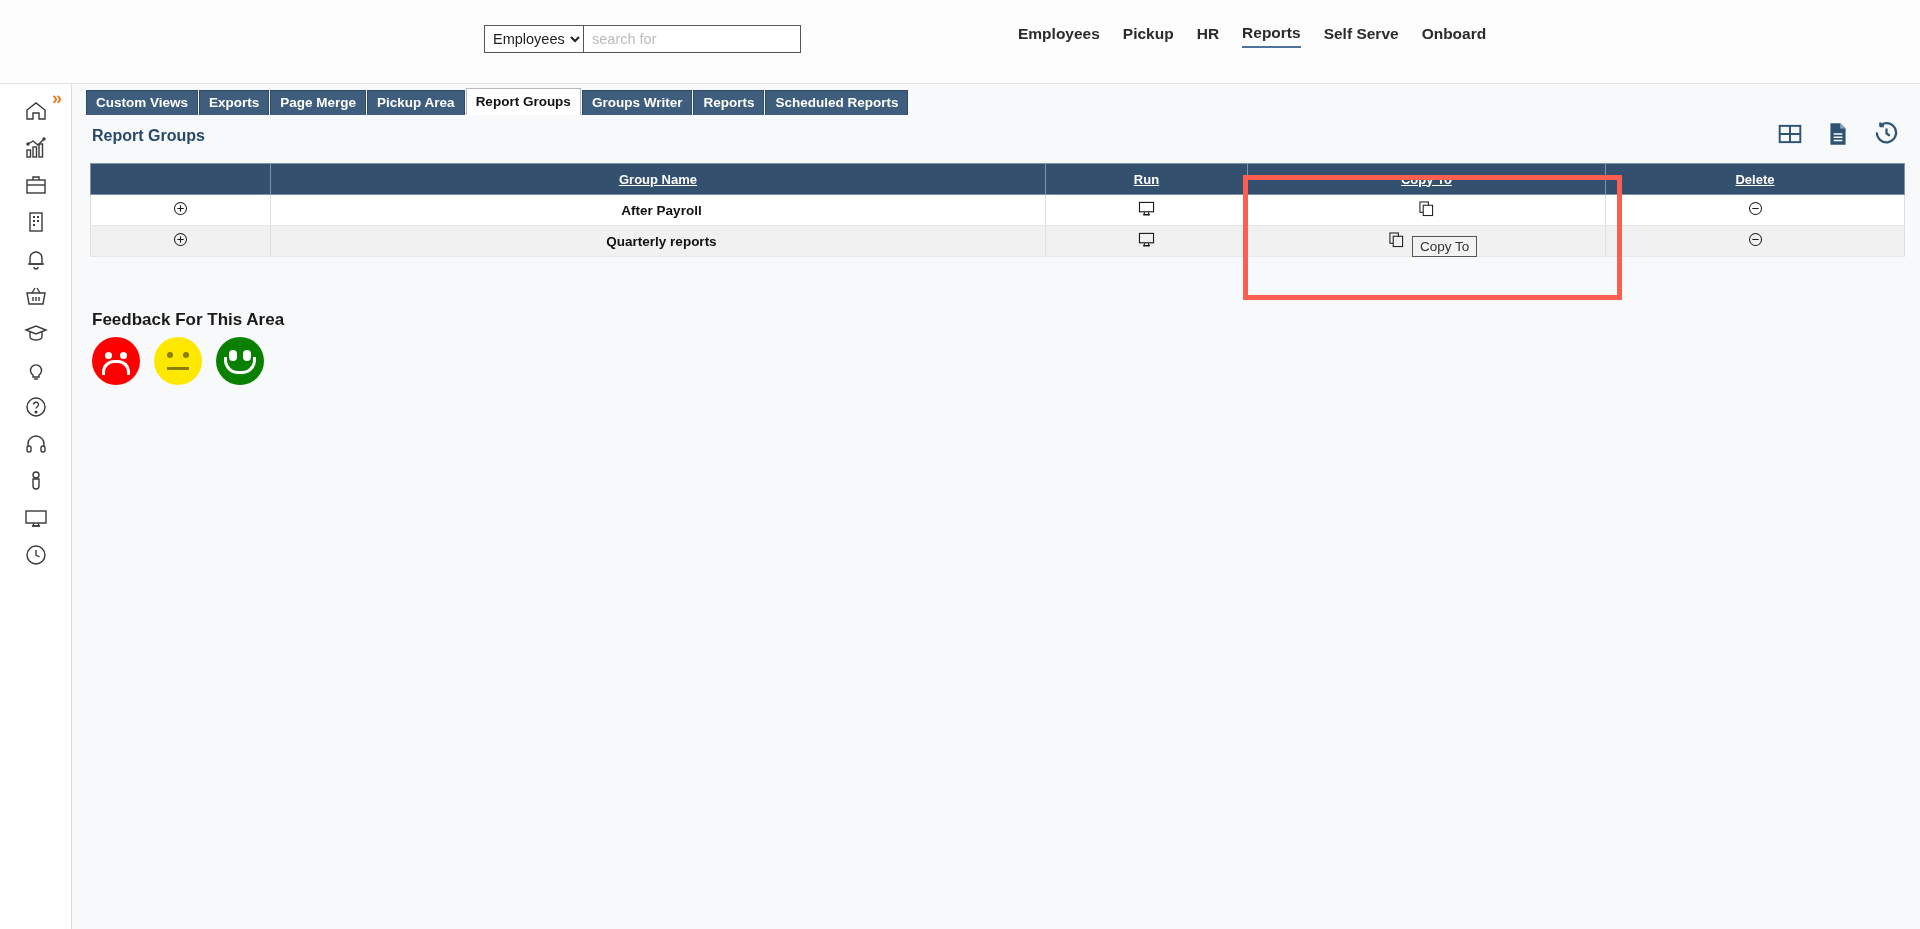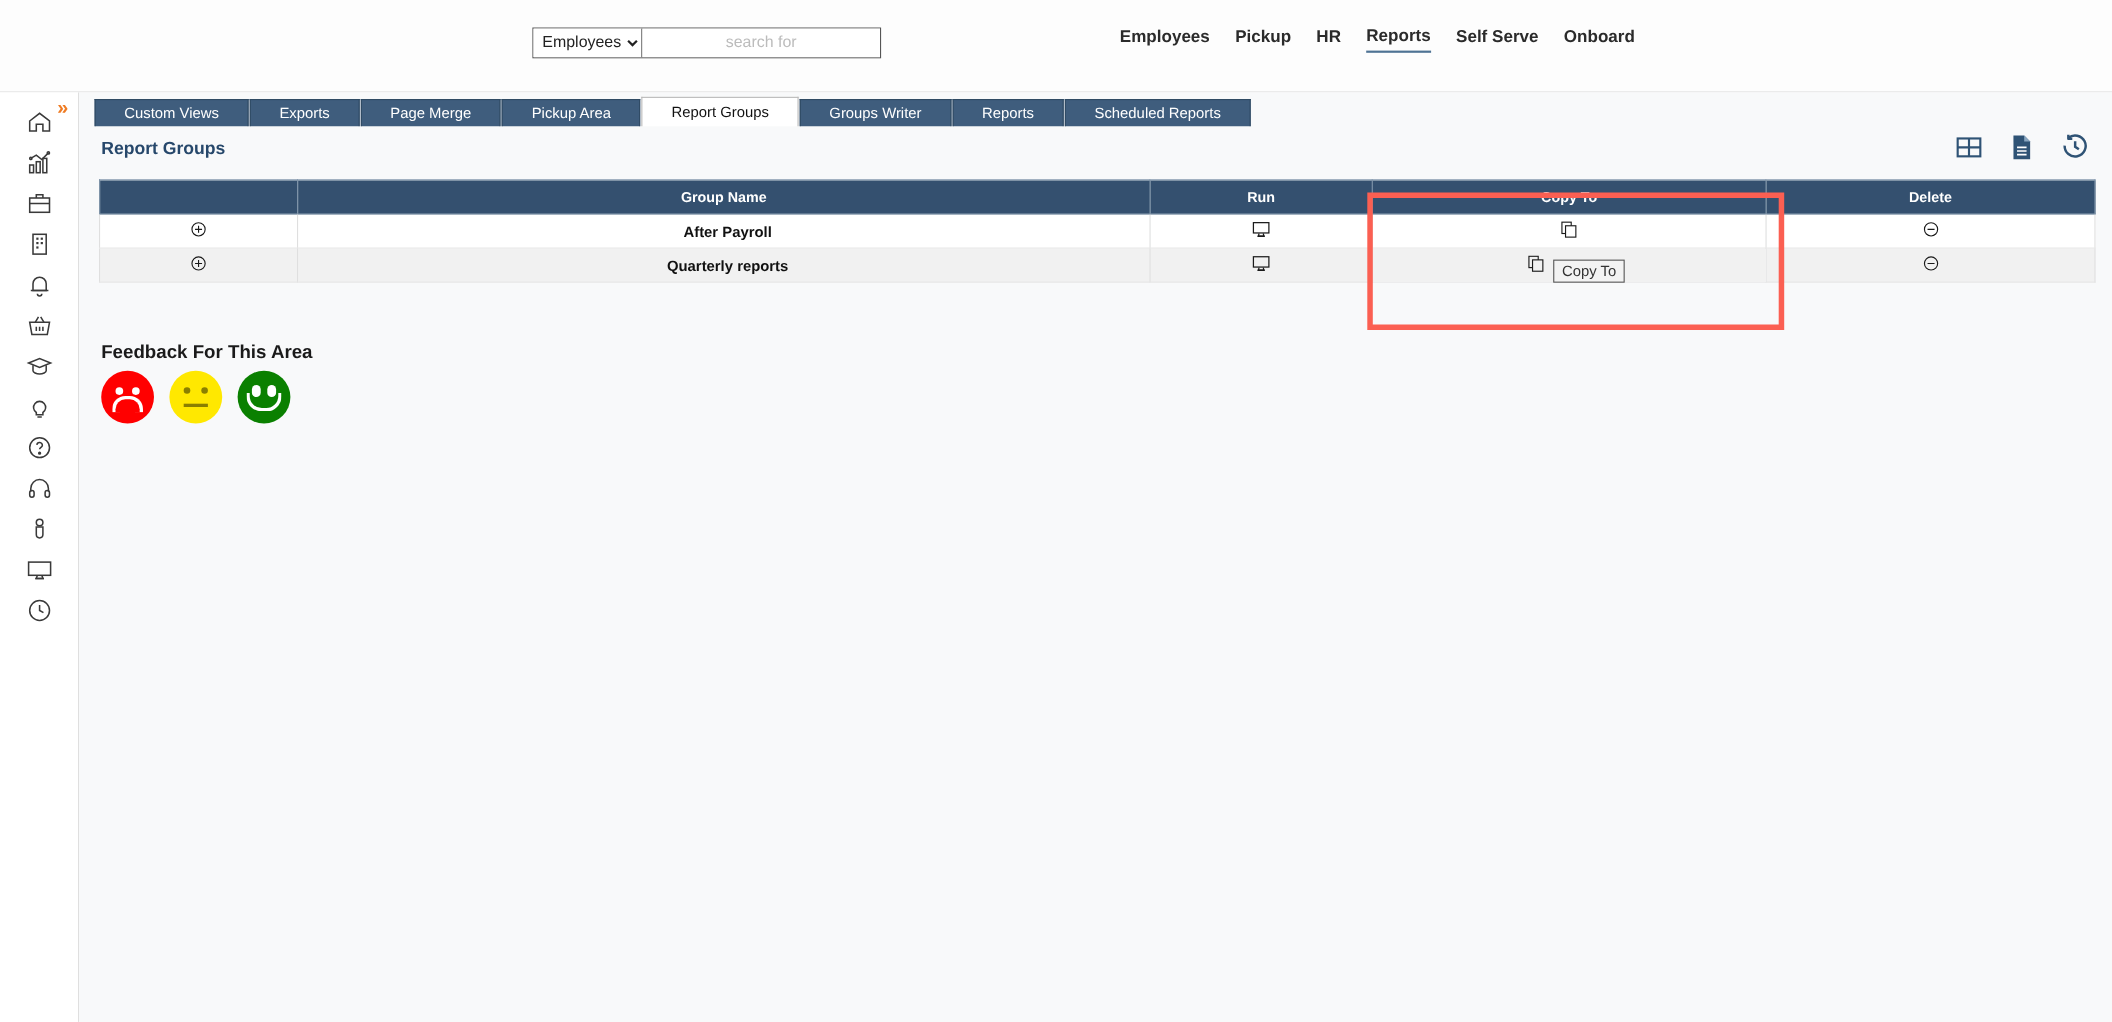--- a/index.html
+++ b/index.html
@@ -25,21 +25,21 @@
 
   .search-group{position:absolute;left:484px;top:25px;display:flex;height:28px;
      border:1px solid #555;background:#fff;box-sizing:border-box;}
   .search-select{
     height:26px;border:none;border-right:1px solid #555;background:#fff;
     font-family:"Liberation Sans",sans-serif;font-size:14.5px;color:#222;
     padding:0 2px 0 4px;outline:none;
   }
   .search-input{
     width:200px;height:26px;border:none;outline:none;padding:0 8px;
-    font-family:"Liberation Sans",sans-serif;font-size:14.5px;color:#222;background:#fff;text-align:center;
+    font-family:"Liberation Sans",sans-serif;font-size:14.5px;color:#222;background:#fff;
   }
   .search-input::placeholder{color:#bcbcbc;}
 
   .topnav{position:absolute;left:1018px;top:24px;display:flex;align-items:center;gap:23px;}
   .topnav a{
     font-size:15.5px;font-weight:bold;color:#2b2b2b;text-decoration:none;
     padding-bottom:4px;display:inline-block;white-space:nowrap;
   }
   .topnav a.active{border-bottom:2.5px solid #4f7394;}
 
@@ -57,39 +57,39 @@
   }
   .sb-item{width:72px;height:37px;display:flex;align-items:center;justify-content:center;cursor:pointer;}
   .sb-item svg{display:block;}
   .expander{position:absolute;left:52px;top:88px;color:#ef7b23;font-size:18px;font-weight:bold;letter-spacing:-4px;cursor:pointer;}
 
   
   .content{position:absolute;left:72px;top:84px;width:1848px;height:845px;background:#f8f9fa;}
 
   .tabstrip{position:absolute;left:14px;top:3px;display:flex;align-items:flex-end;height:28px;}
   .tab{
-    height:24px;line-height:24px;padding:0 26px;background:#3f5d7d;color:#fff;
-    font-size:13.5px;font-weight:normal;white-space:nowrap;
+    height:24px;line-height:24px;padding:0 9px;background:#3f5d7d;color:#fff;
+    font-size:13.5px;font-weight:bold;white-space:nowrap;
     border:1px solid #2f4a63;border-bottom:none;margin-right:1px;cursor:pointer;
   }
   .tab.active{background:#ffffff;color:#111;border-color:#b9b9b9;height:26px;line-height:26px;}
 
   .page-body{position:absolute;left:0;top:31px;width:1848px;height:814px;background:#f8f9fa;}
   .page-title{position:absolute;left:20px;top:12px;font-size:16px;font-weight:bold;color:#27486b;}
 
   .toolbar-icons{position:absolute;right:20px;top:5px;display:flex;align-items:center;gap:22px;}
   .tb-icon{cursor:pointer;display:block;}
 
   table.grid{
     position:absolute;left:18px;top:48px;width:1814px;border-collapse:collapse;
     table-layout:fixed;
   }
   table.grid th{
     background:#34506f;color:#ffffff;font-size:13px;font-weight:bold;
-    height:28px;border:1px solid #7e93a8;text-align:center;
+    height:28px;border:1px solid #7e93a8;text-align:center;text-decoration:underline;
   }
   table.grid td{
     height:28px;border-left:1px solid #dfdfdf;border-right:1px solid #dfdfdf;
     border-bottom:1px solid #e7e7e7;font-size:13.5px;color:#111;
     text-align:center;background:#ffffff;
   }
   table.grid tr.alt td{background:#f1f1f1;}
   td.name-cell{text-align:left;padding-left:8px;font-weight:bold;}
   .cell-icon{cursor:pointer;display:inline-block;vertical-align:middle;}
 

